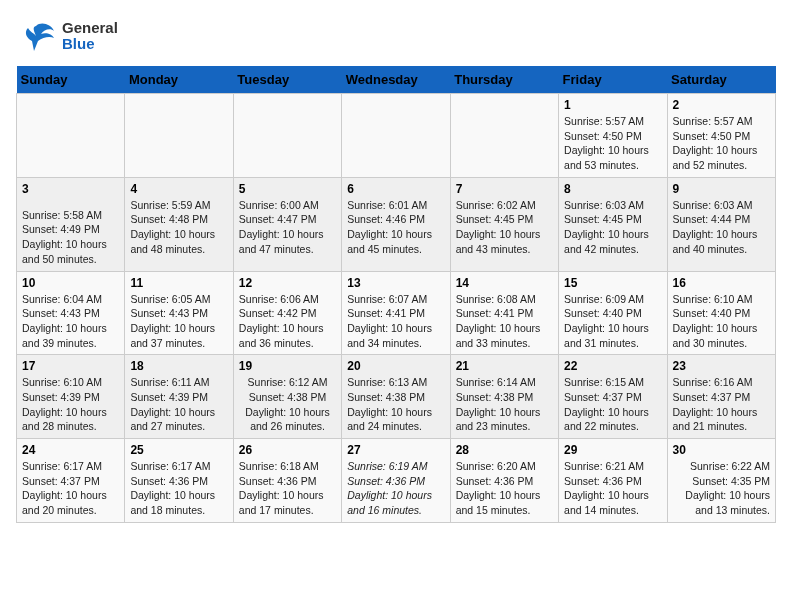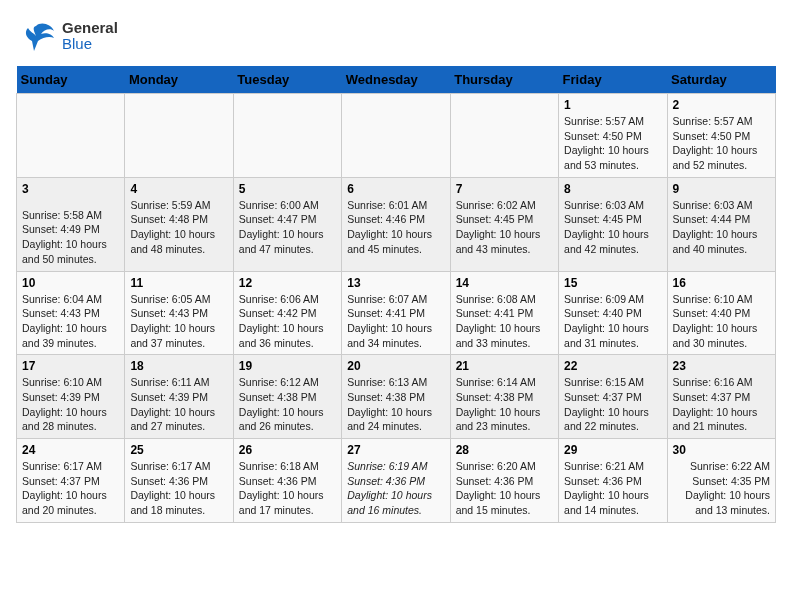--- a/index.html
+++ b/index.html
@@ -79,21 +79,21 @@
 <div class="header-area">
   <div class="logo">
   <div style="display:flex;align-items:center;gap:2px">
     <div style="position:relative;width:40px;height:40px;margin-right:4px">
       <svg width="40" height="40" viewBox="0 0 40 40">
         <path d="M20 10 C25 5, 35 8, 38 15 C35 12, 28 13, 25 18 C30 16, 36 18, 38 22 C34 20, 27 21, 22 25 L18 35 L16 25 C10 22, 8 16, 12 12 C14 16, 18 17, 20 20 C18 15, 16 11, 20 10Z" fill="#1a73c8"></path>
       </svg>
     </div>
     <div>
       <div style="font-size:15px;font-weight:bold;color:#333;line-height:1.1">General</div>
-      <div style="font-size:15px;font-weight:normal;color:#1565c0;line-height:1.1">Blue</div>
+      <div style="font-size:15px;font-weight:bold;color:#1565c0;line-height:1.1">Blue</div>
     </div>
   </div>
 </div>
   <div class="title-area">
     <div class="month-title"></div>
     <div class="location-title"></div>
   </div>
 </div>
 
 <table>
@@ -224,21 +224,21 @@
 Daylight: 10 hours and 28 minutes.</div>
         </td>
         <td>
           <div class="day-num">18</div>
           <div class="day-detail" style="white-space: pre-line;">Sunrise: 6:11 AM
 Sunset: 4:39 PM
 Daylight: 10 hours and 27 minutes.</div>
         </td>
         <td>
           <div class="day-num">19</div>
-          <div class="day-detail" style="white-space: pre-line;">Sunrise: 6:12 AM
+          <div class="day-detail" style="white-space: pre-line; text-align: center;">Sunrise: 6:12 AM
 Sunset: 4:38 PM
 Daylight: 10 hours and 26 minutes.</div>
         </td>
         <td>
           <div class="day-num">20</div>
           <div class="day-detail" style="white-space: pre-line;">Sunrise: 6:13 AM
 Sunset: 4:38 PM
 Daylight: 10 hours and 24 minutes.</div>
         </td>
         <td>

